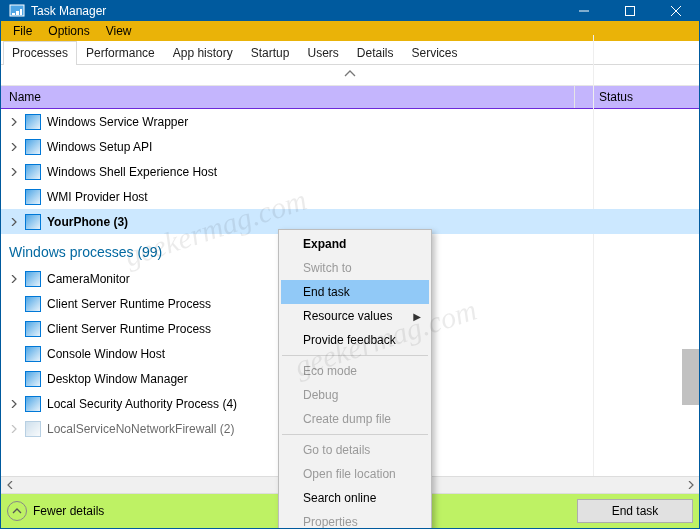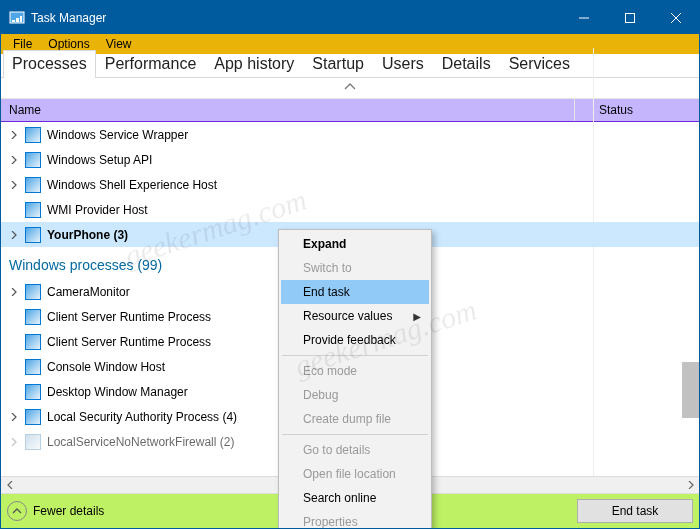--- a/index.html
+++ b/index.html
@@ -6,41 +6,41 @@
   html, body { margin: 0; padding: 0; }
   body {
     width: 700px; height: 529px;
     background: #fff;
     border: 1px solid #005a9e;
     position: relative; overflow: hidden;
     font-size: 12px; color: #000;
   }
   
   .titlebar {
-    background: #005a9e; height: 33px;
+    background: #005a9e; height: 20px;
     display: flex; align-items: center; color: #fff;
   }
   .titlebar-icon { width: 16px; height: 16px; margin: 0 6px 0 8px;
     display: flex; align-items: center; justify-content: center; }
   .titlebar-title { flex: 1; font-size: 12px; }
   .win-btn { width: 46px; height: 30px; display: flex; align-items: center;
     justify-content: center; color: #fff; }
   .win-btn svg { width: 10px; height: 10px; }
   
   .menubar {
     height: 20px; display: flex; align-items: center; padding: 0 4px;
     font-size: 12px; background: #eab308;
   }
   .menubar-item { padding: 2px 8px; }
   
   .tabs {
     display: flex; align-items: flex-end; padding-left: 2px;
     border-bottom: 1px solid #d9d9d9; background: #fff; height: 24px;
   }
-  .tab { padding: 4px 8px 4px 8px; font-size: 16px; color: #222;
+  .tab { padding: 4px 8px 4px 8px; font-size: 12px; color: #222;
     border: 1px solid transparent; border-bottom: none; position: relative; text-align: center; }
   .tab.active { background: #fff; border-color: #d9d9d9; z-index: 2;
     margin-bottom: -1px; padding-bottom: 5px;}
   
   .collapse-row { text-align: center; height: 20px; line-height: 20px; color: #666; }
   
   .col-headers {
     display: flex; height: 24px; align-items: stretch;
     border-bottom: 1px solid #6d28d9; position: relative;
     background: #c4b5fd;

